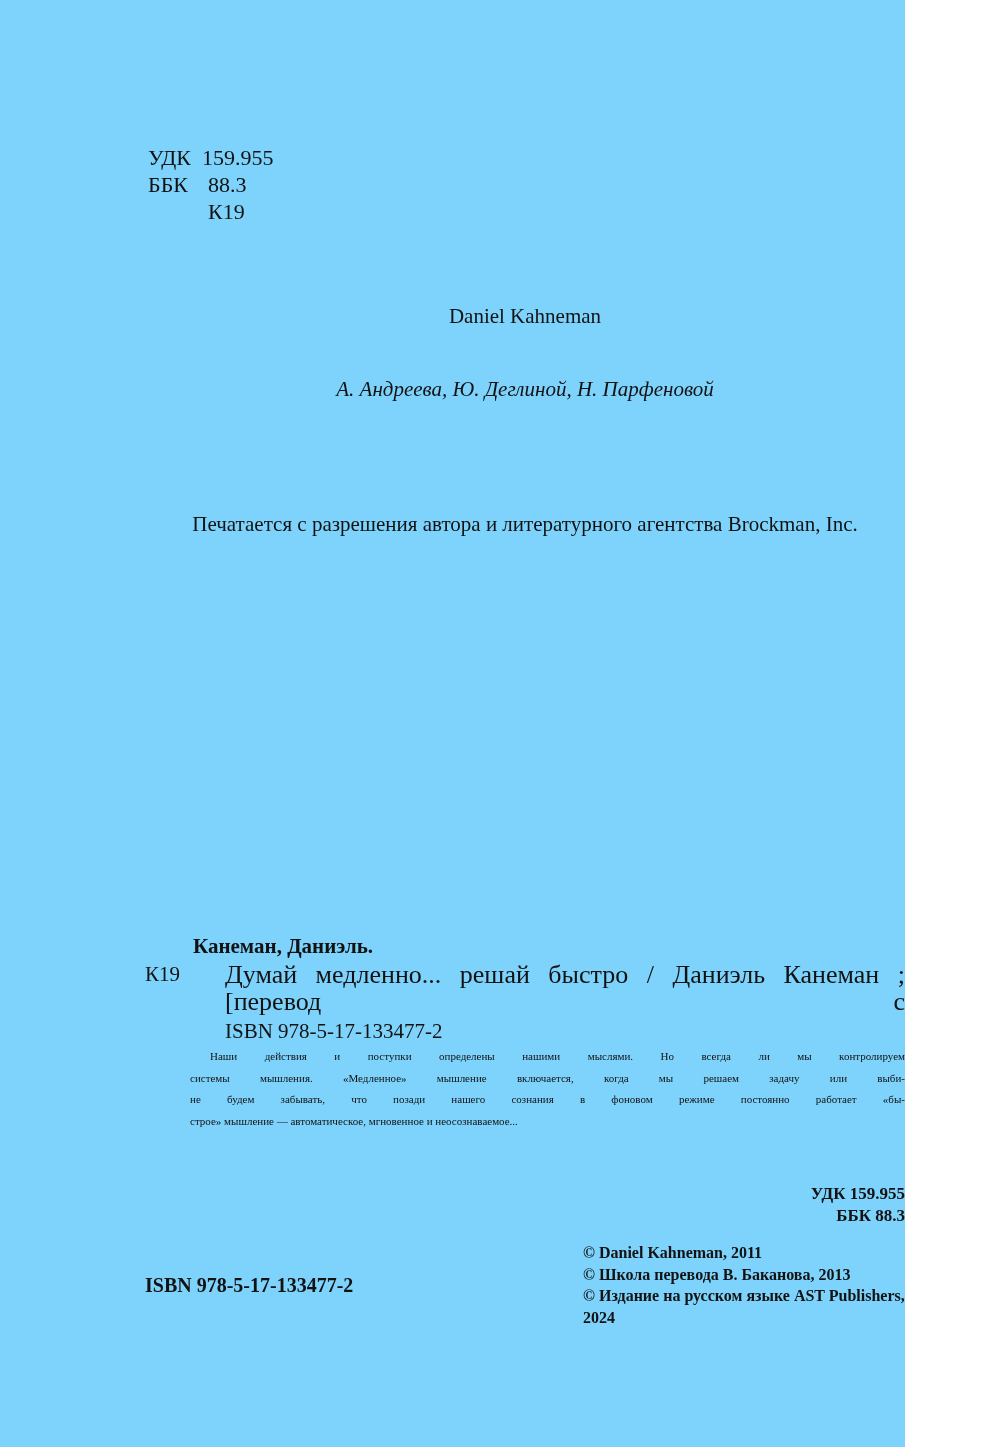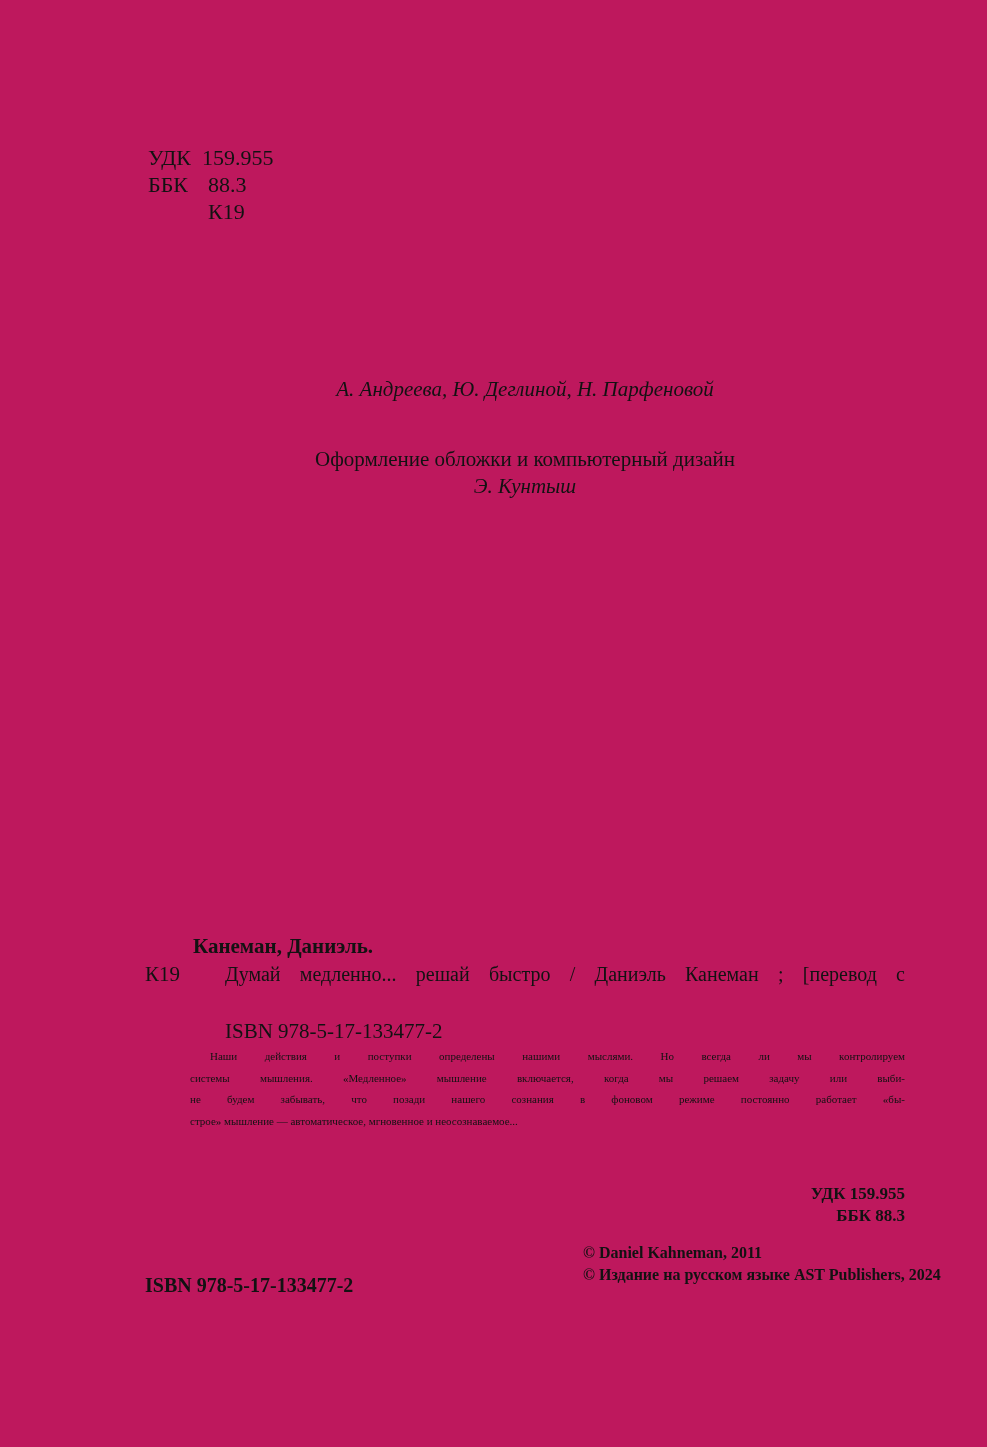--- a/index.html
+++ b/index.html
@@ -3,23 +3,23 @@
 <meta charset="utf-8">
 <style>
   * { margin: 0; padding: 0; box-sizing: border-box; }
   html, body { background: #ffffff; }
   body {
     font-family: "Liberation Serif", serif;
     color: #121212;
   }
   .page {
     position: relative;
-    width: 987px;
+    width: 905px;
     height: 1447px;
-    background: #be185d;
+    background: #7dd3fc;
     overflow: hidden;
     text-decoration: underline;
   }
   .abs { position: absolute; }
 
   
   .top-codes { left: 148px; top: 144px; font-size: 22px; line-height: 27px; }
   .code-row { white-space: pre; }
   .code-label { display: inline-block; width: 54px; }
   .code-value.shift { padding-left: 6px; }
@@ -32,21 +32,21 @@
   }
   .block-author-title { top: 303px; }
   .block-translation  { top: 376px; }
   .block-design       { top: 446px; }
   .block-permission   { top: 511px; }
   .italic { font-style: italic; }
 
   
   .catalog-heading { left: 193px; top: 933px; font-size: 21px; line-height: 27px; font-weight: bold; }
   .catalog-code    { left: 145px; top: 961px; font-size: 21px; line-height: 27px; }
-  .catalog-line1   { left: 225px; top: 961px; width: 680px; font-size: 20px; line-height: 27px;
+  .catalog-line1   { left: 225px; top: 961px; width: 680px; font-size: 26px; line-height: 27px;
                      text-align: justify; text-align-last: justify; }
   .catalog-line2   { left: 193px; top: 989px; font-size: 21px; line-height: 27px; }
   .catalog-isbn    { left: 225px; top: 1018px; font-size: 21px; line-height: 27px; }
 
   
   .annotation { left: 190px; top: 1046px; width: 715px; font-size: 11px; line-height: 21.5px; }
   .ann-line { text-align: justify; text-align-last: justify; }
   .ann-line.first { padding-left: 20px; }
   .ann-line.last { text-align: left; text-align-last: left; }
 
@@ -63,31 +63,31 @@
 
 <div class="page">
 
   <div class="abs top-codes">
     <div class="code-row"><span class="code-label">УДК</span><span class="code-value">159.955</span></div>
     <div class="code-row"><span class="code-label">ББК</span><span class="code-value shift">88.3</span></div>
     <div class="code-row"><span class="code-label"></span><span class="code-value shift">К19</span></div>
   </div>
 
   <div class="abs centered block-author-title">
+    <div>Daniel Kahneman</div>
   </div>
 
   <div class="abs centered block-translation">
     <div class="italic">А. Андреева, Ю. Деглиной, Н. Парфеновой</div>
   </div>
 
-  <div class="abs centered block-design">
-    <div>Оформление обложки и компьютерный дизайн</div>
-    <div class="italic">Э. Кунтыш</div>
+
+  <div class="abs centered block-permission">
+    <div>Печатается с разрешения автора и литературного агентства Brockman, Inc.</div>
   </div>
-
 
   <div class="abs catalog-heading">Канеман, Даниэль.</div>
   <div class="abs catalog-code">К19</div>
   <div class="abs catalog-line1">Думай медленно... решай быстро / Даниэль Канеман ; [перевод с</div>
   <div class="abs catalog-isbn">ISBN 978-5-17-133477-2</div>
 
   <div class="abs annotation">
     <div class="ann-line first">Наши действия и поступки определены нашими мыслями. Но всегда ли мы контролируем</div>
     <div class="ann-line">системы мышления. «Медленное» мышление включается, когда мы решаем задачу или выби-</div>
     <div class="ann-line">не будем забывать, что позади нашего сознания в фоновом режиме постоянно работает «бы-</div>
@@ -95,16 +95,17 @@
   </div>
 
   <div class="abs refs-right">
     <div>УДК 159.955</div>
     <div>ББК 88.3</div>
   </div>
 
   <div class="abs footer-isbn">ISBN 978-5-17-133477-2</div>
   <div class="abs copyrights">
     <div>© Daniel Kahneman, 2011</div>
+    <div>© Школа перевода В. Баканова, 2013</div>
     <div>© Издание на русском языке AST Publishers, 2024</div>
   </div>
 
 </div>
 
 </body></html>

